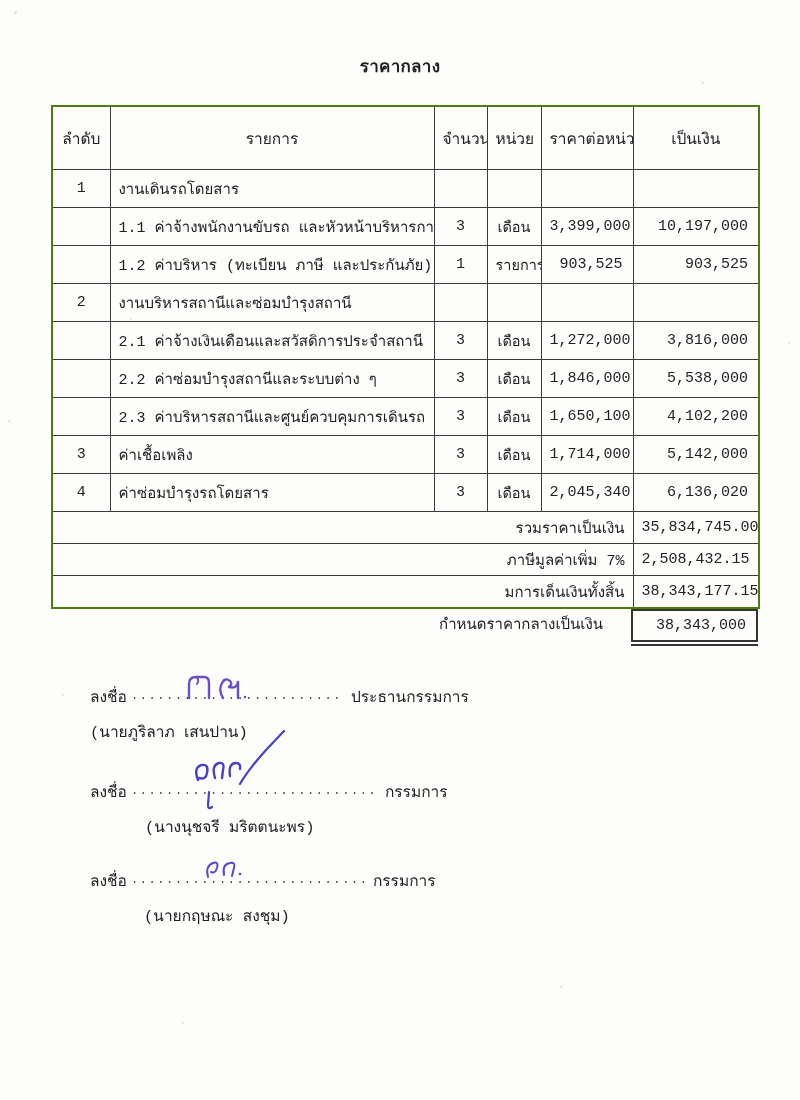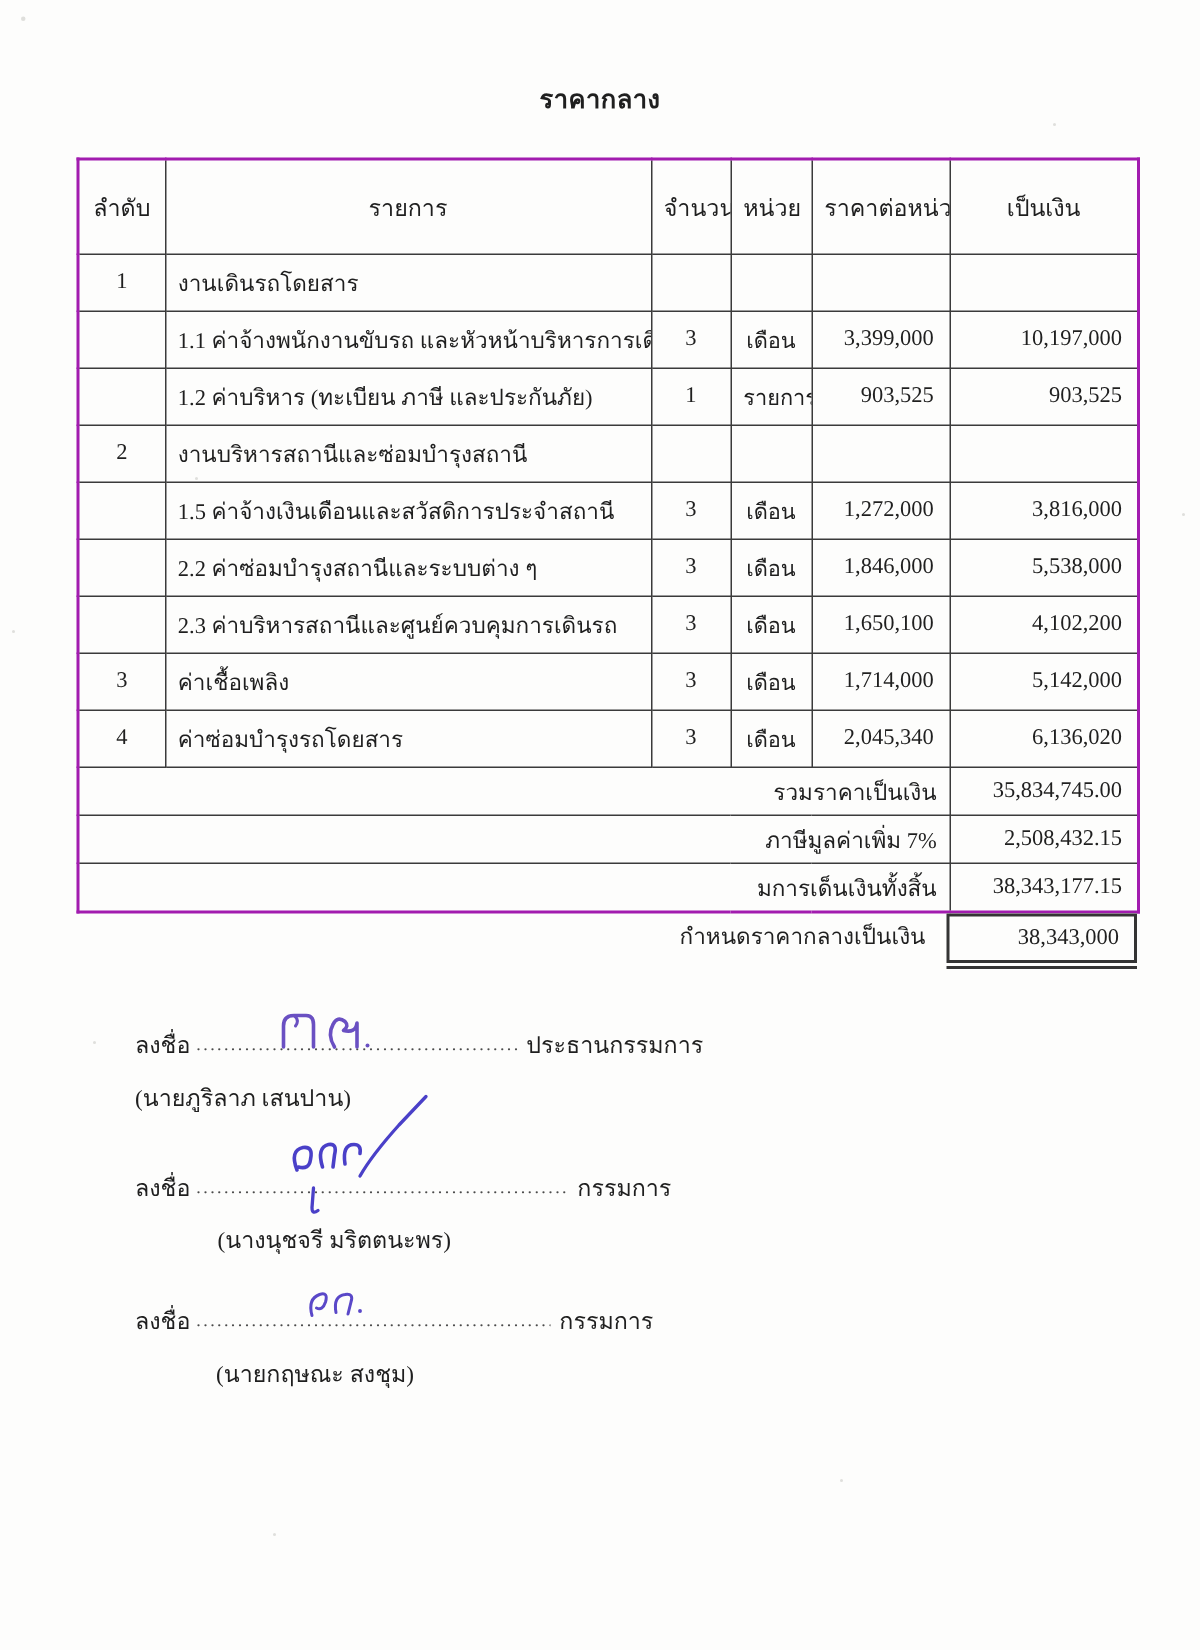--- a/index.html
+++ b/index.html
@@ -1,37 +1,37 @@
 <!DOCTYPE html>
 <html><head>
 <meta charset="utf-8">
 <style>
   html,body { margin:0; padding:0; }
   .page {
     position:relative;
     width:800px; height:1100px;
     background:#fdfdfc;
-    font-family:Liberation Serif, serif;
+    font-family:Liberation Mono, monospace;
     color:#1f1f1f;
     overflow:hidden;
   }
   .doc-title {
     text-align:center; padding-top:52px;
     font-size:17px; font-weight:bold; letter-spacing:.3px;
   }
   .doc-subtitle {
     text-align:center; margin-top:15px;
     font-size:17px; font-weight:bold;
   }
   table.price-table {
     border-collapse:collapse;
     table-layout:fixed;
     width:707px;
     margin:26px 0 0 51px;
-    border:2px solid #a21caf;
+    border:2px solid #4d7c0f;
   }
   .price-table th, .price-table td {
     border:1.5px solid #3b3b3b;
     font-size:15px;
     font-weight:normal;
     padding:0 8px;
     vertical-align:middle;
     overflow:hidden;
     white-space:nowrap;
   }
@@ -43,21 +43,21 @@
   .c-unit { text-align:center; font-size:14.5px !important; }
   .c-price, .c-amount { text-align:right; padding-right:10px !important; }
   tr.sum-row td { height:31px;text-align:right; }
   td.sum-label { text-align:center; }
   .final-row {
     display:flex; align-items:stretch;
     width:707px; margin-left:51px; height:33px;
   }
   .final-label {
     flex:1; text-align:right; font-size:15px;
-    line-height:33px; padding-right:14px;
+    line-height:33px; padding-right:28px;
   }
   .final-amount {
     position:relative; box-sizing:border-box;
     width:127px; border:2px solid #343434;
     font-size:15px; line-height:29px;
     text-align:right; padding-right:10px;
     background:#fdfdfc;
   }
   .final-amount::after {
     content:""; position:absolute; left:-2px; right:-2px; bottom:-6px;
@@ -137,21 +137,21 @@
         <tr>
           <td class="c-no">2</td>
           <td class="c-item">งานบริหารสถานีและซ่อมบำรุงสถานี</td>
           <td class="c-qty"></td>
           <td class="c-unit"></td>
           <td class="c-price"></td>
           <td class="c-amount"></td>
         </tr>
         <tr>
           <td class="c-no"></td>
-          <td class="c-item">1.5 ค่าจ้างเงินเดือนและสวัสดิการประจำสถานี</td>
+          <td class="c-item">2.1 ค่าจ้างเงินเดือนและสวัสดิการประจำสถานี</td>
           <td class="c-qty">3</td>
           <td class="c-unit">เดือน</td>
           <td class="c-price">1,272,000</td>
           <td class="c-amount">3,816,000</td>
         </tr>
         <tr>
           <td class="c-no"></td>
           <td class="c-item">2.2 ค่าซ่อมบำรุงสถานีและระบบต่าง ๆ</td>
           <td class="c-qty">3</td>
           <td class="c-unit">เดือน</td>

